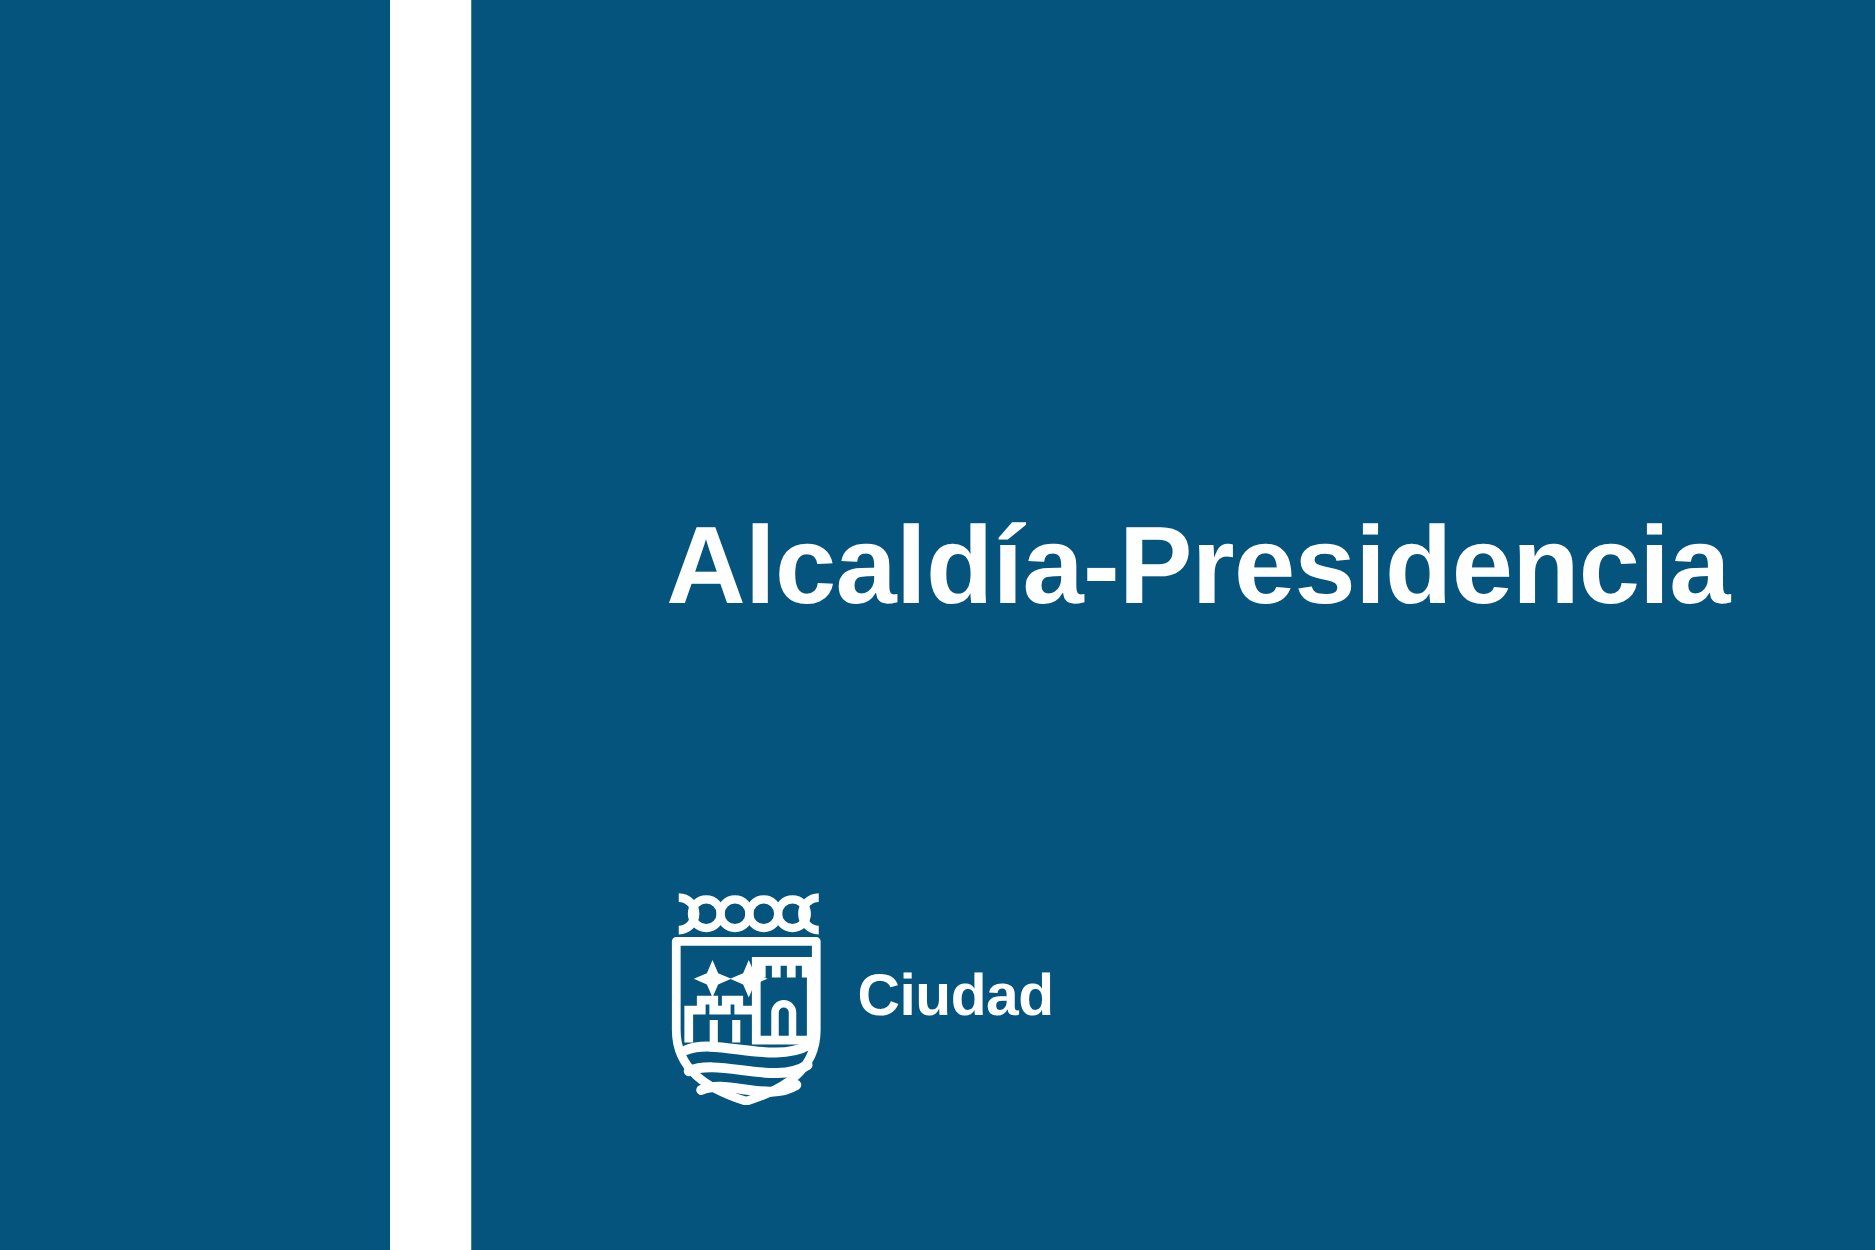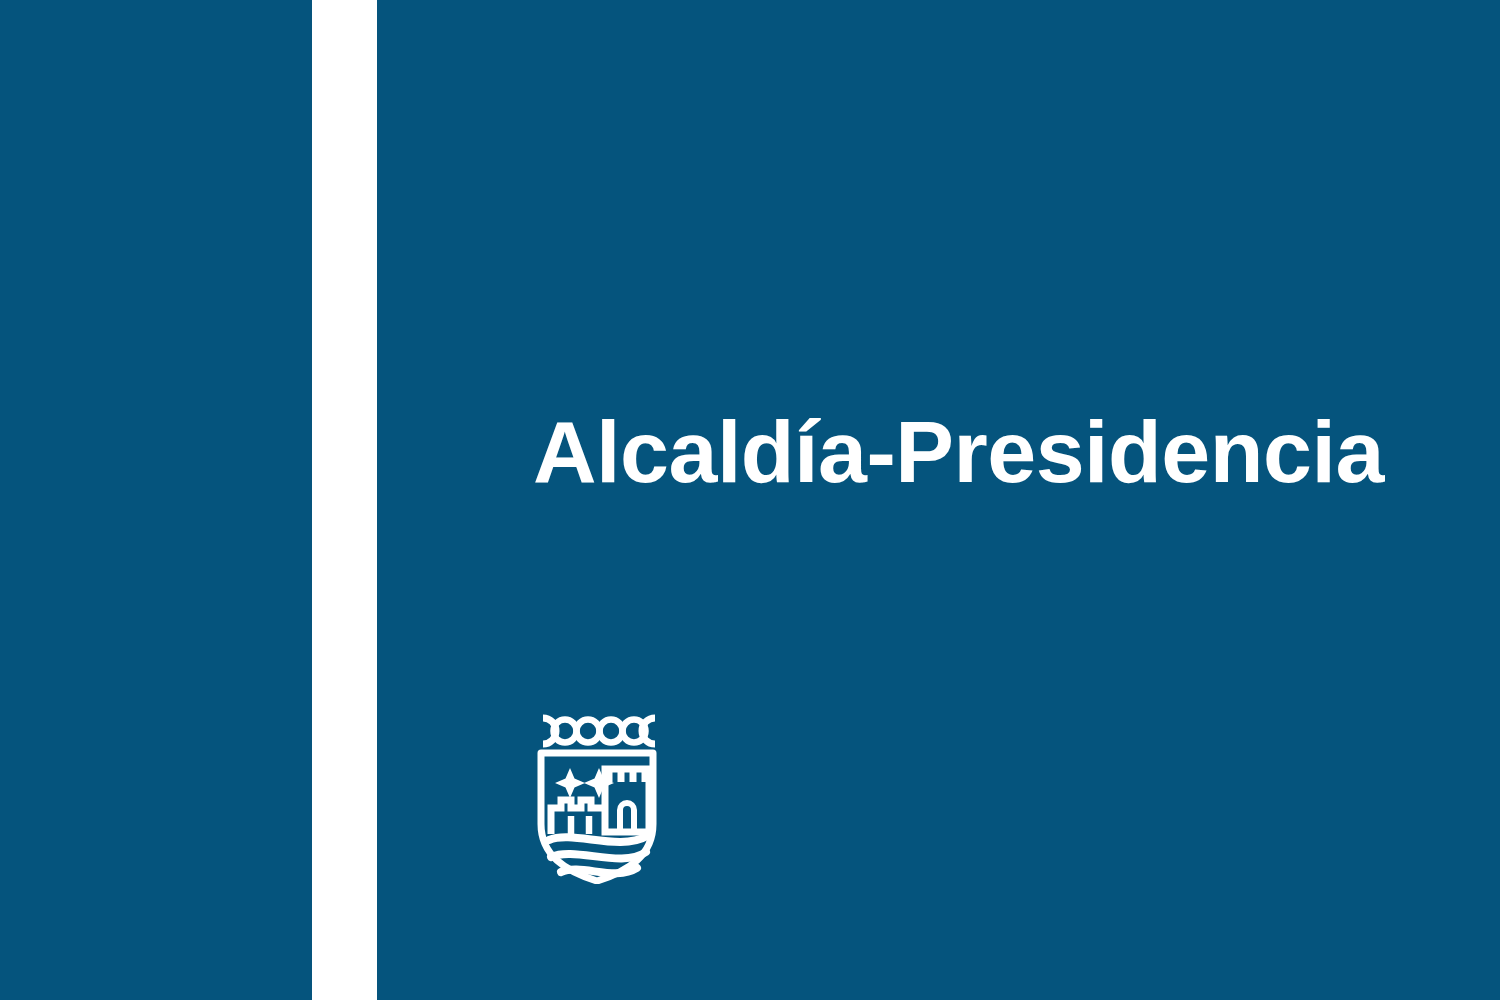--- a/index.html
+++ b/index.html
@@ -128,17 +128,18 @@
         <path d="M 18 122 L 18 96 L 28 96 L 28 88 L 38 88 L 38 96
                  L 48 96 L 48 88 L 58 88 L 58 96 L 72 96" fill="none" stroke="#ffffff" stroke-width="7" stroke-linejoin="miter"></path>
         <path d="M 38 122 L 38 104 M 56 122 L 56 104" stroke="#ffffff" stroke-width="6.5"></path>
 
         <path d="M 16 128 C 40 118 86 140 114 124" fill="none" stroke="#ffffff" stroke-width="8" stroke-linecap="round"></path>
         <path d="M 18 145 C 42 134 88 157 113 140" fill="none" stroke="#ffffff" stroke-width="8" stroke-linecap="round"></path>
         <path d="M 28 160 C 48 151 82 170 104 156" fill="none" stroke="#ffffff" stroke-width="8" stroke-linecap="round"></path>
       </svg>
 
       <div class="logo-wordmark">
+        <span class="wm-line">Ciudad</span>
       </div>
 
     </div>
   </div>
 </div>
 
 </body></html>

